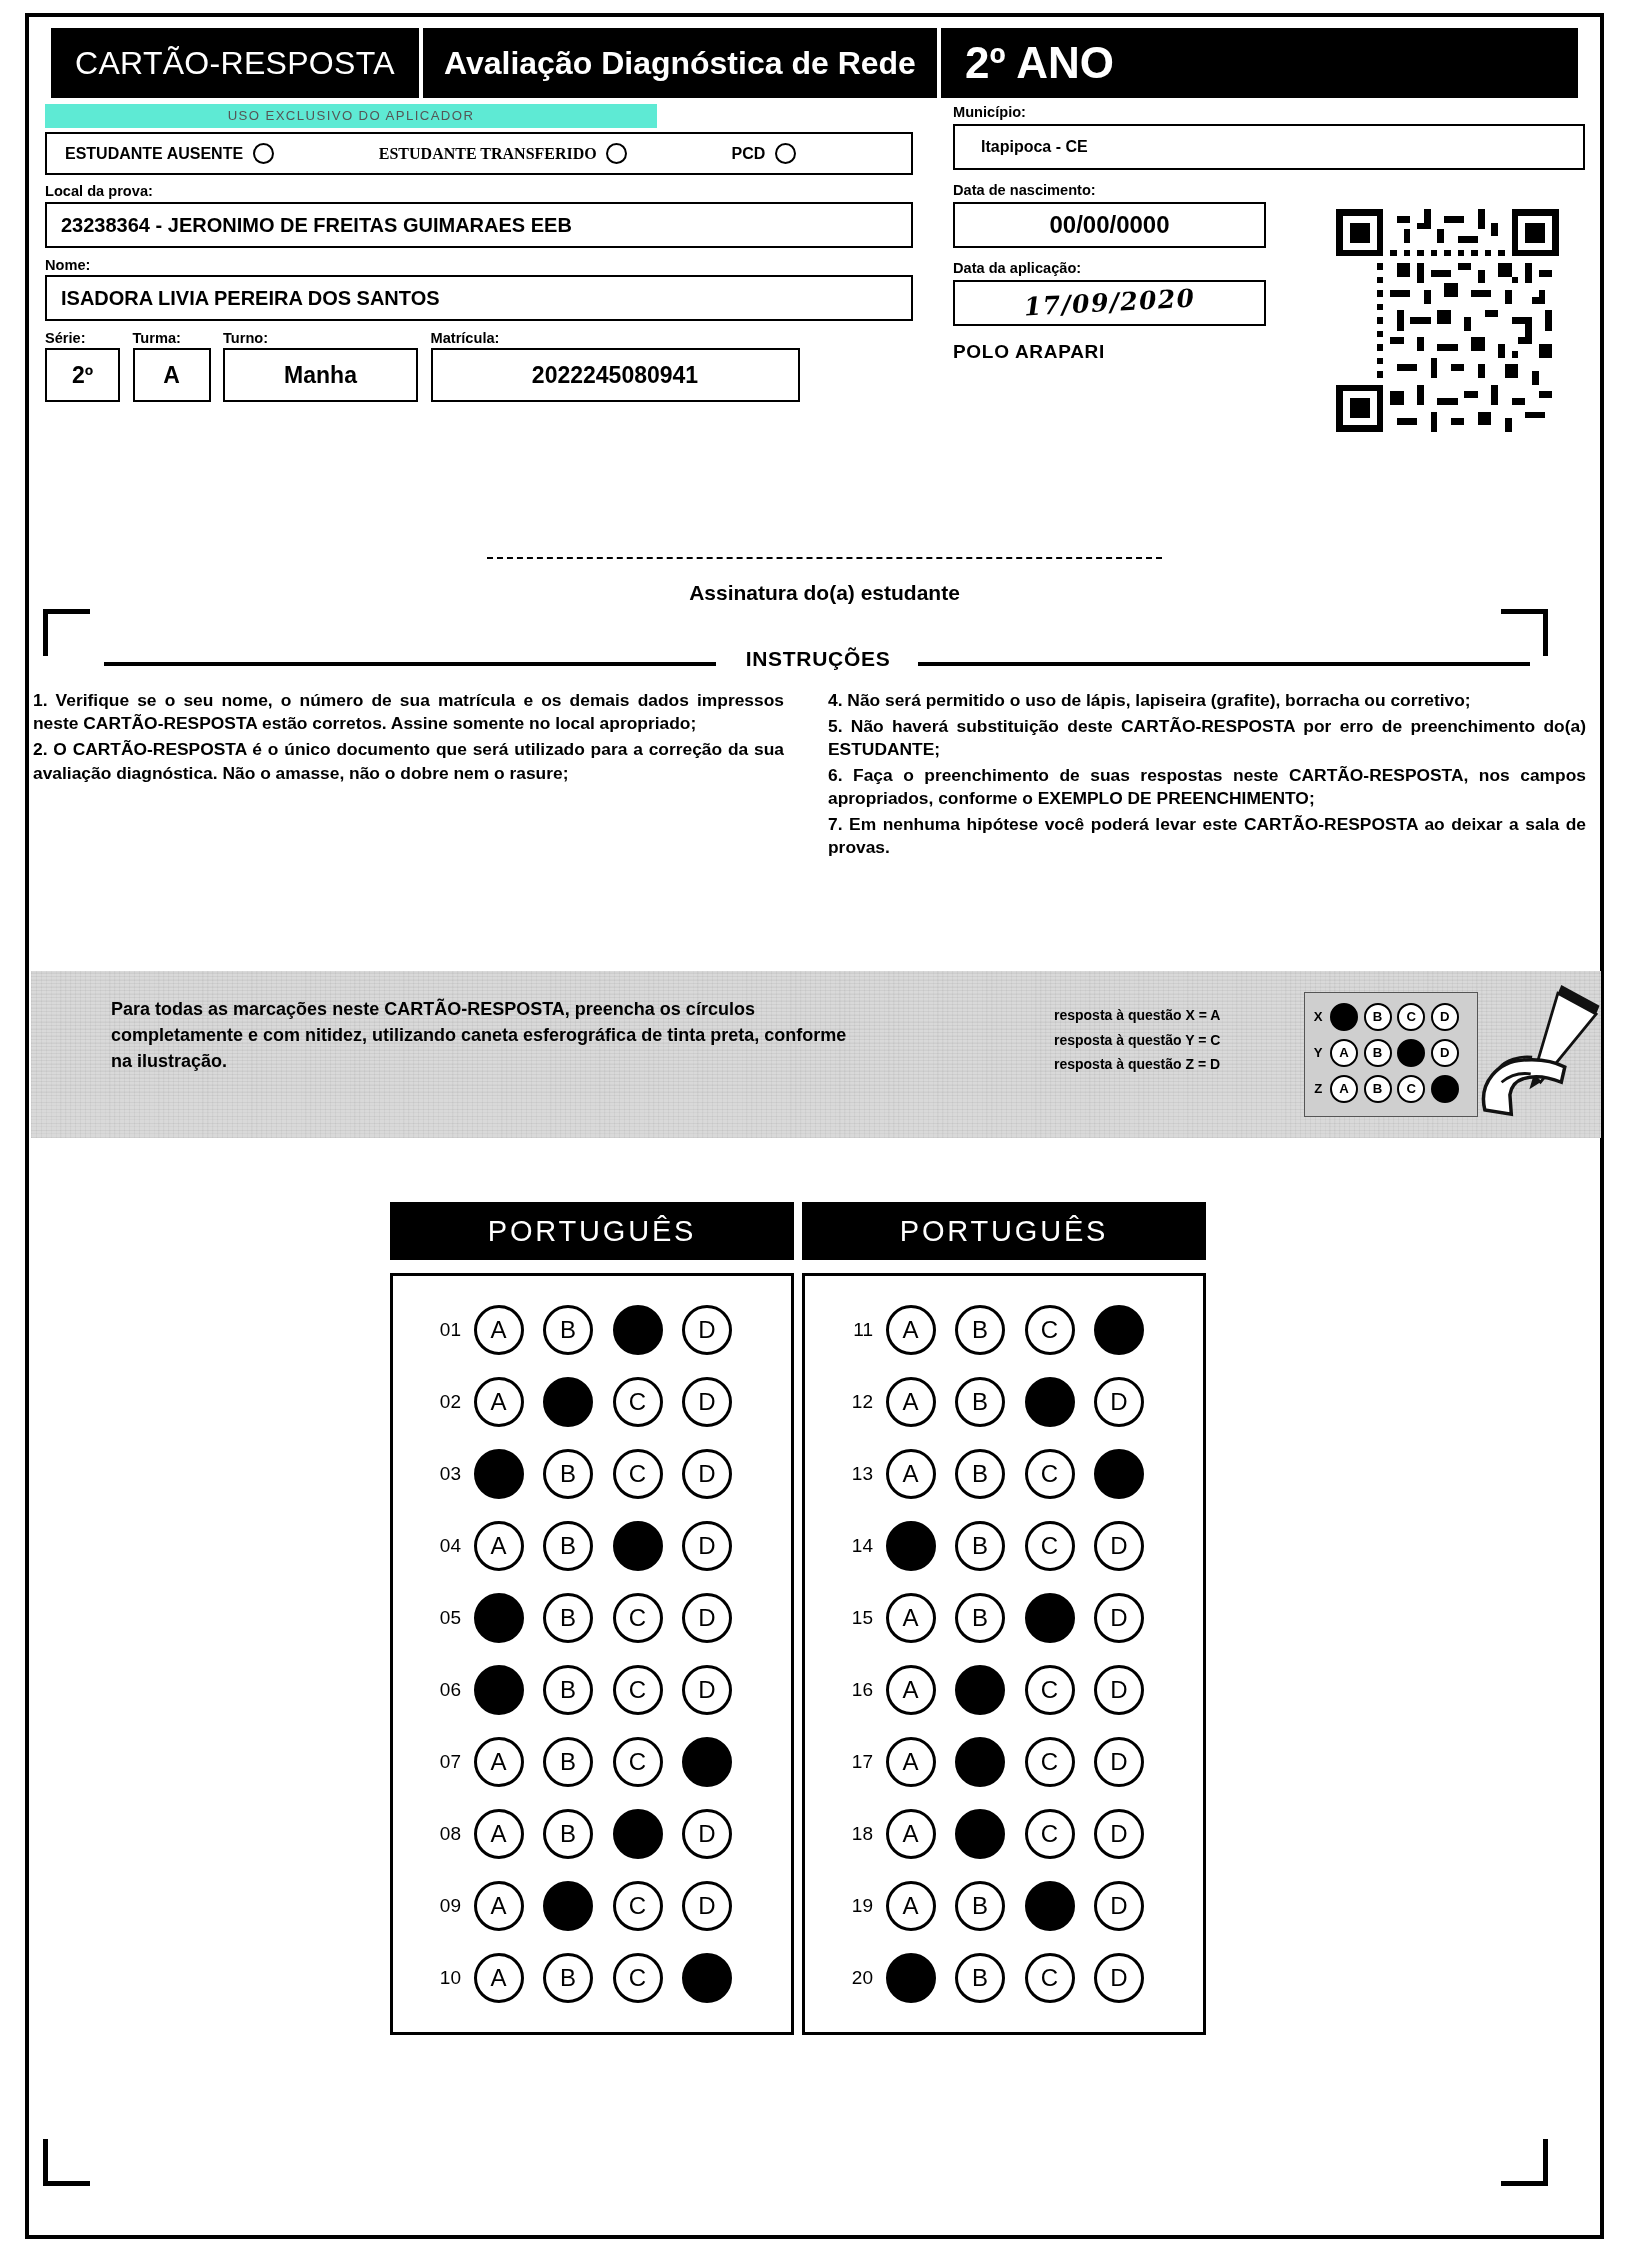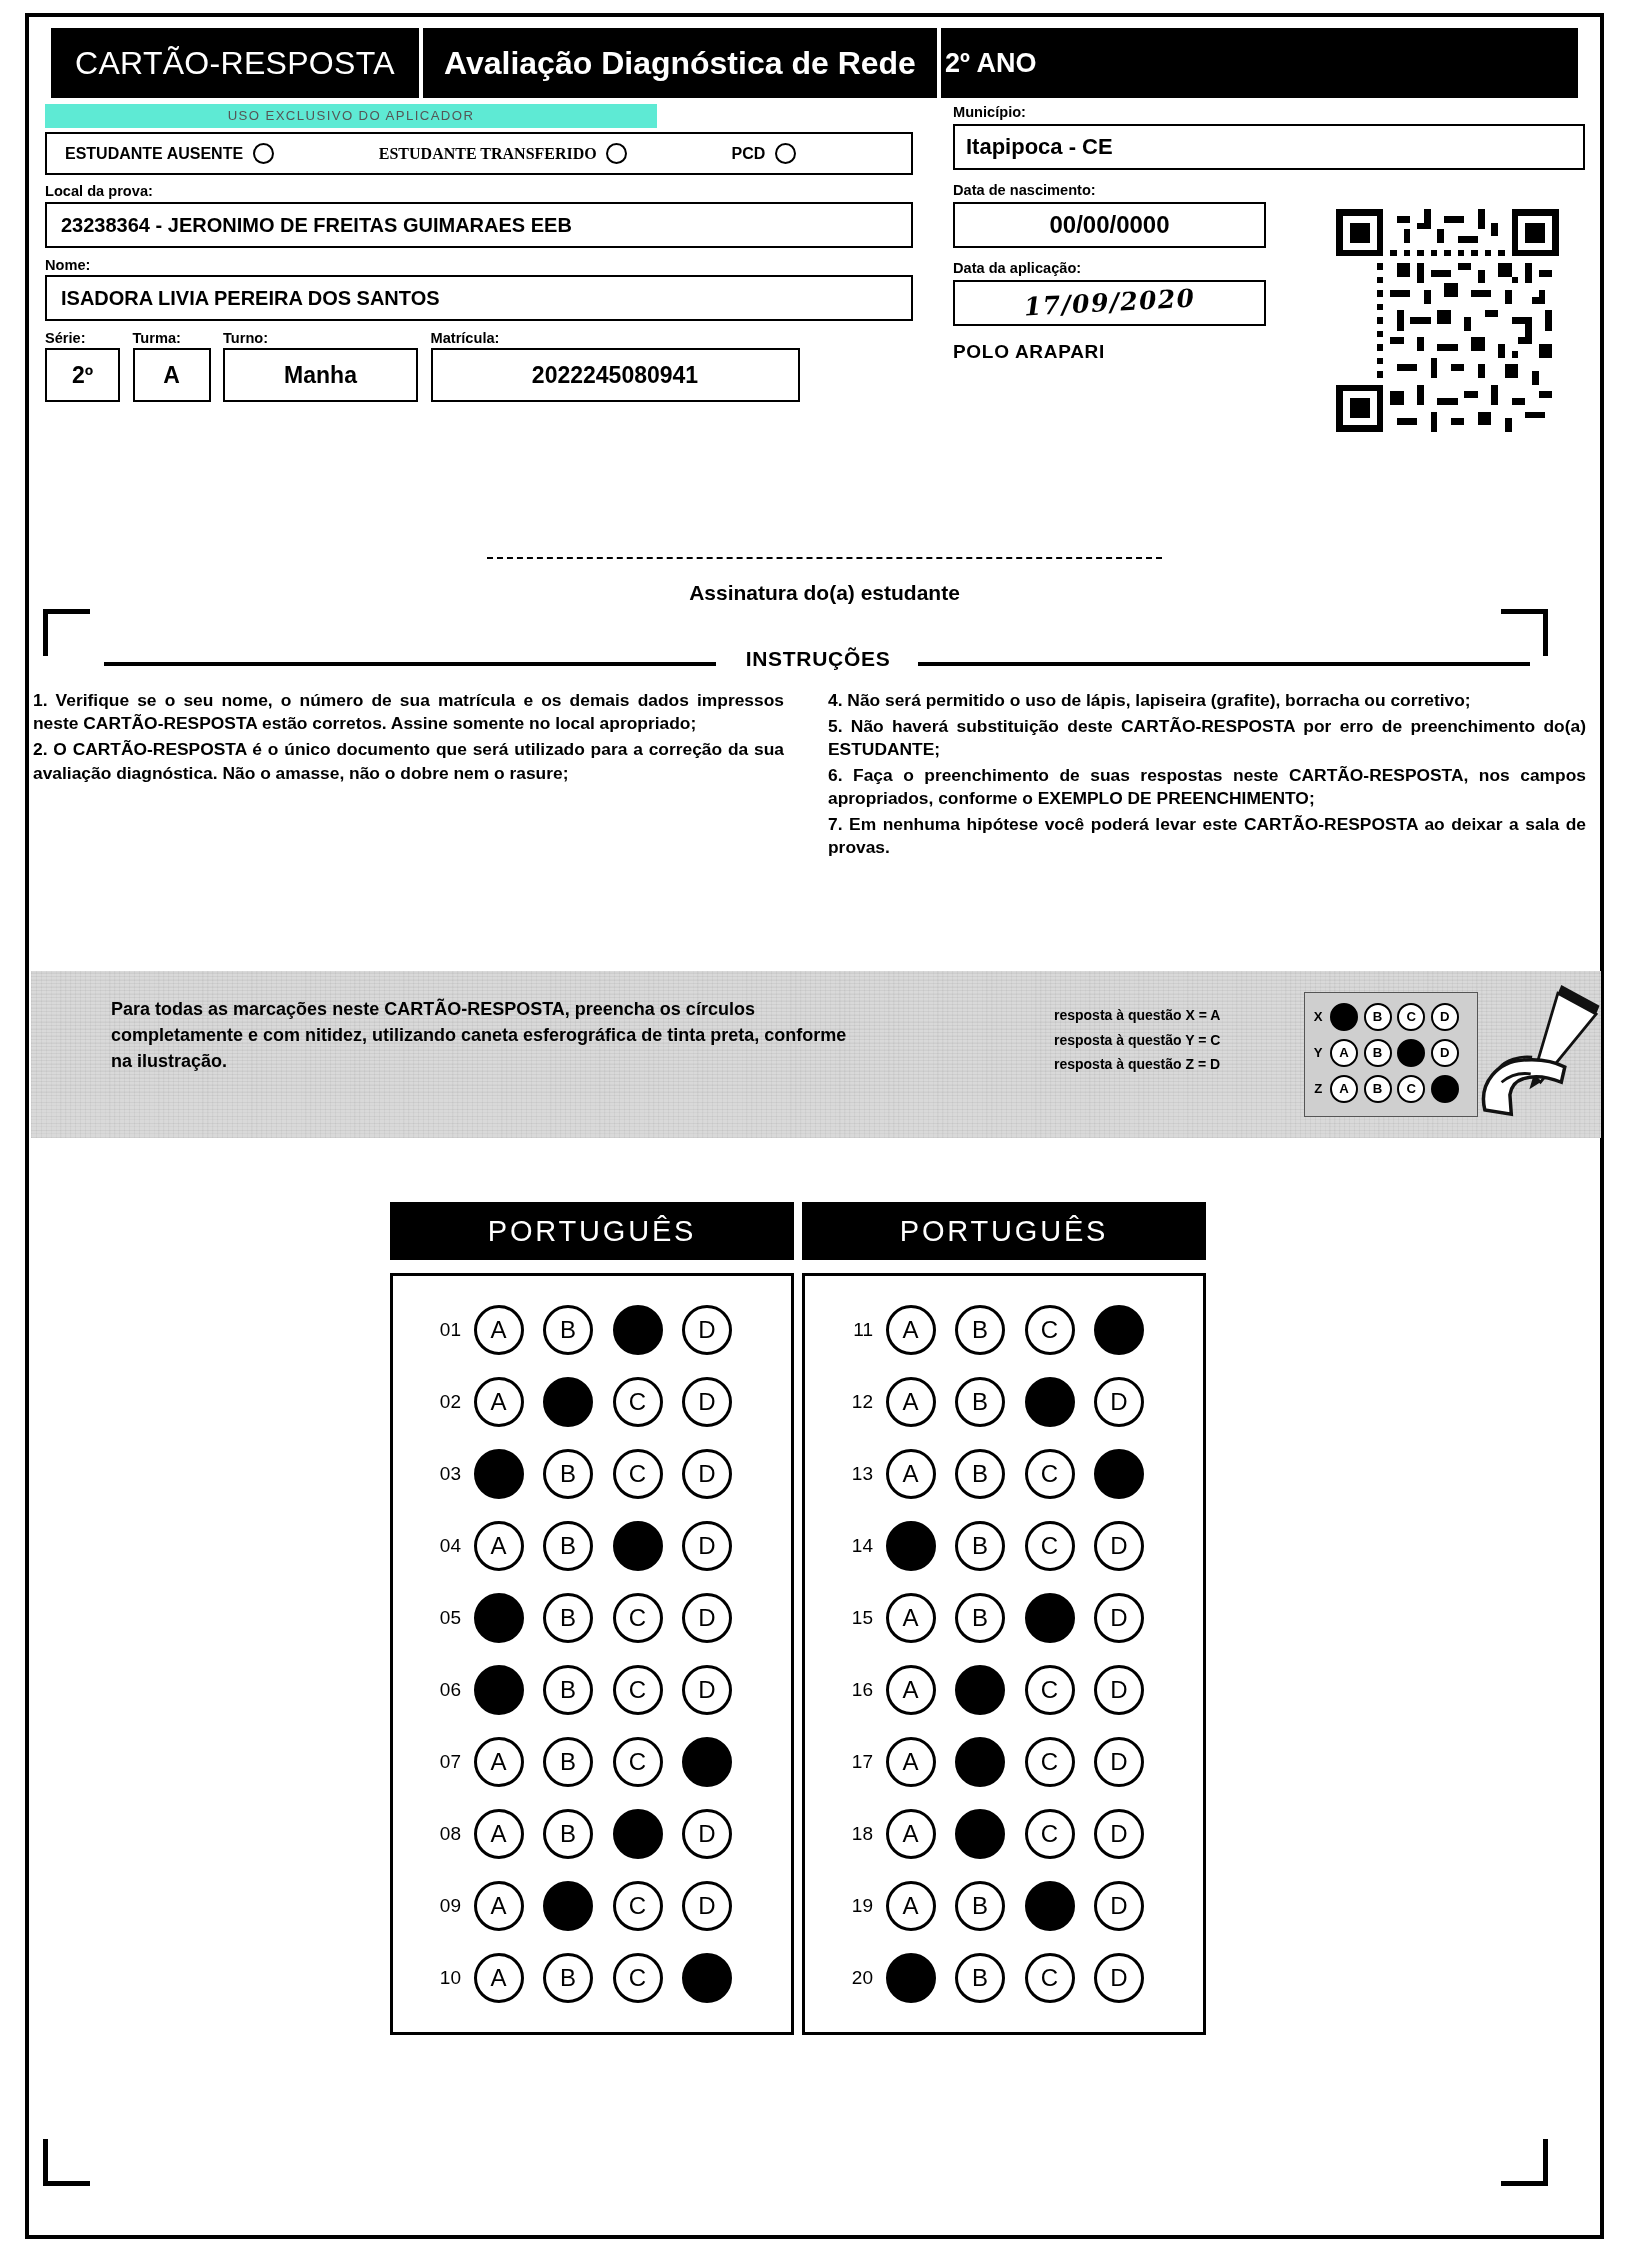--- a/index.html
+++ b/index.html
@@ -40,24 +40,25 @@
     white-space:nowrap;
   }
   .hb-sep { width:4.2px; height:70px; background:#fff; }
   .hb-mid {
     font-size:32px;
     font-weight:bold;
     padding:0 21px;
     white-space:nowrap;
   }
   .hb-right {
-    font-size:27px;
+    font-size:44px;
     font-weight:bold;
     padding:0 4px;
     white-space:nowrap;
+    margin-left:20px;
   }
 
   
   .ident-left { position:absolute; left:31px; top:104px; width:898px; }
 
   .smudge-bar {
     position:relative;
     margin-left:14px;
     width:612px; height:24px;
     background:#5eead4;
@@ -125,21 +126,21 @@
   
   .ident-right { position:absolute; left:953px; top:104px; width:647px; }
   .ir-label { font-size:14.6px; font-weight:bold; margin-bottom:3.5px; }
   .ir-box {
     border:2.1px solid #000;
     box-sizing:border-box;
     display:flex;
     align-items:center;
     font-weight:bold;
   }
-  .ir-mun { width:632px; height:46px; font-size:22px; padding-left:11px; }
+  .ir-mun { width:632px; height:46px; font-size:16px; padding-left:26px; }
   .ir-nasc { width:313px; height:46px; font-size:24px; justify-content:center; }
   .ir-apl  { width:313px; height:46px; font-size:24px; justify-content:center; }
   .handwriting {
     font-family:"DejaVu Serif", serif;
     font-style:italic;
     font-size:25px;
     letter-spacing:1.4px;
     transform:rotate(-3deg);
   }
   .polo { margin-top:15.3px; font-size:19px; font-weight:bold; letter-spacing:0.7px; }

